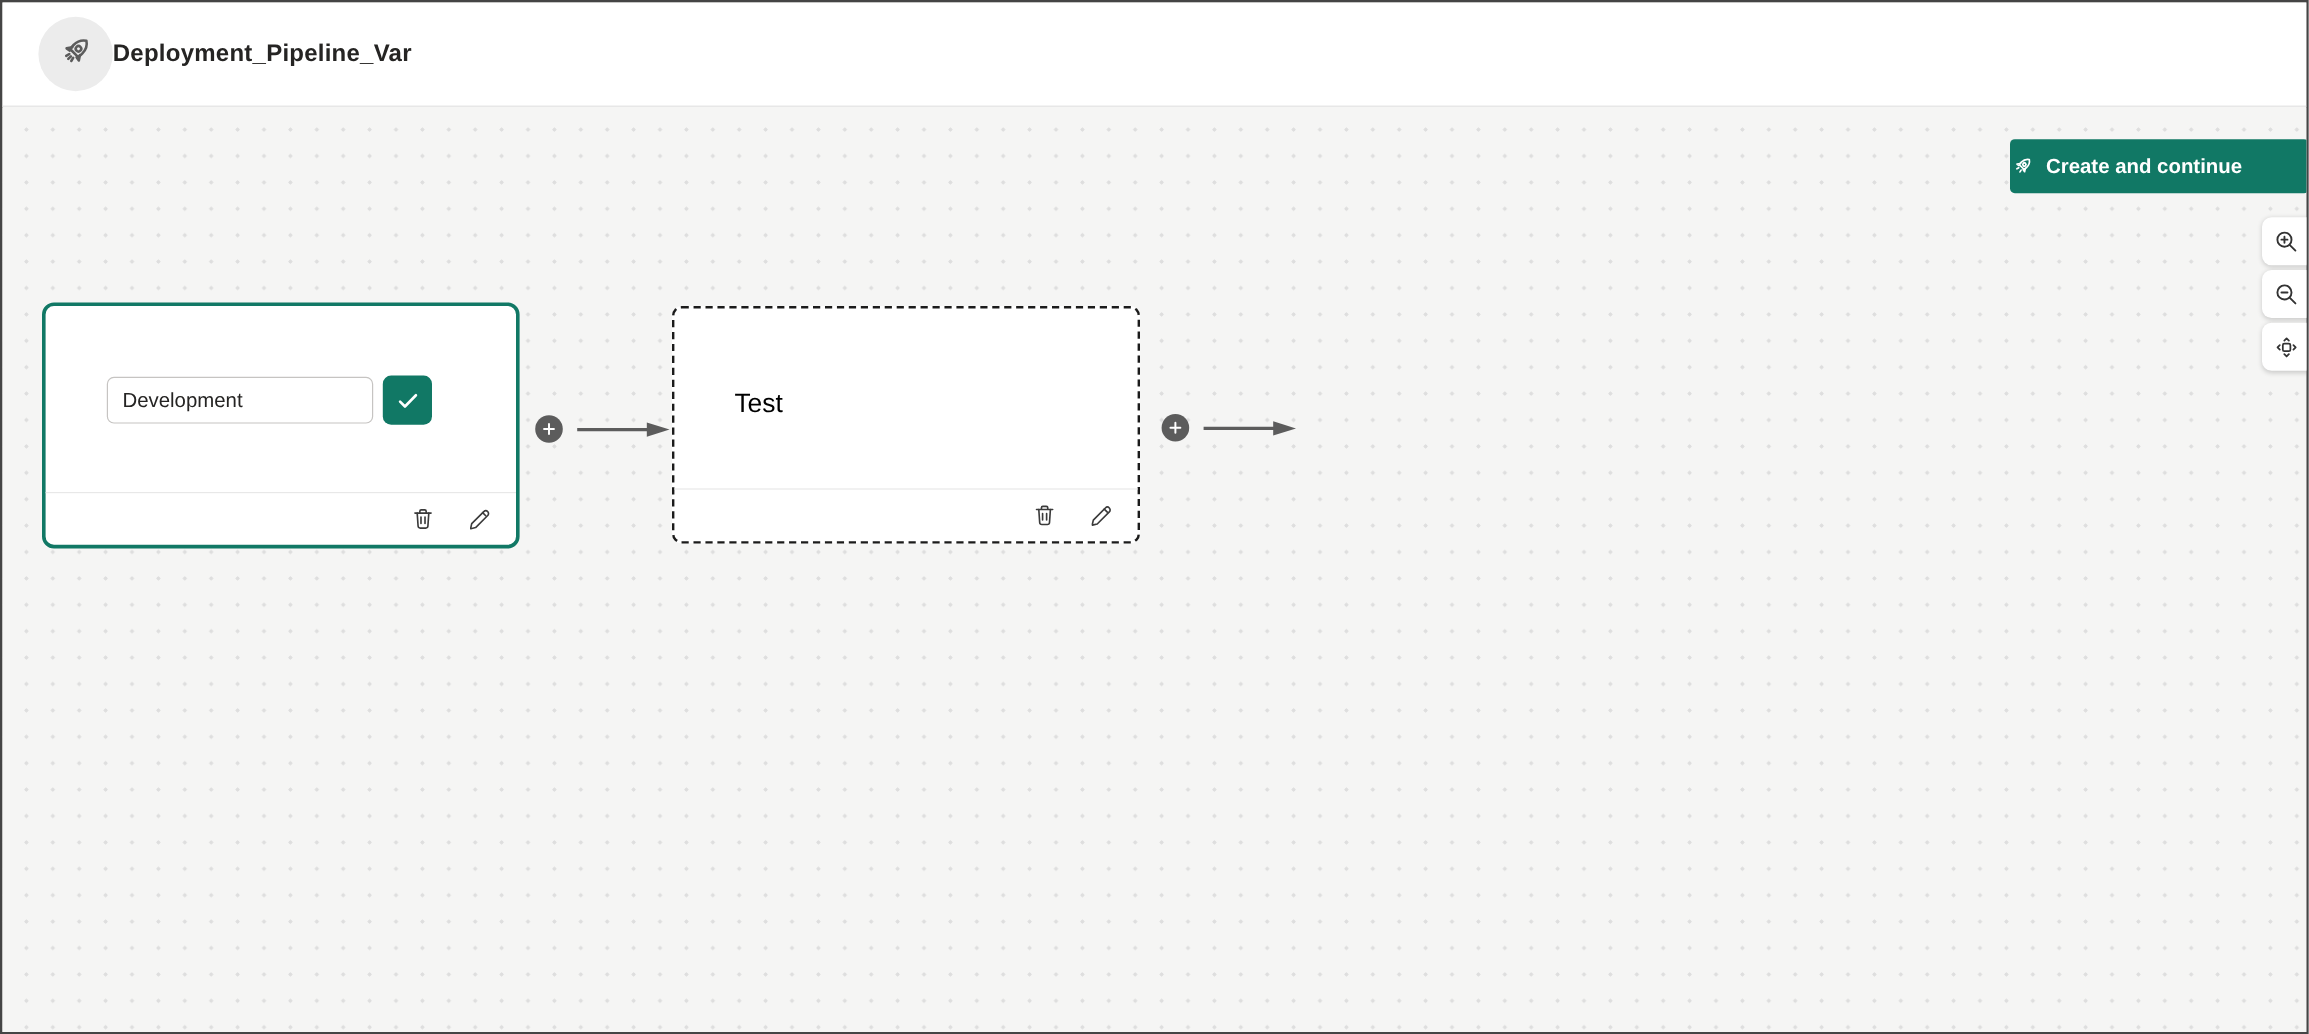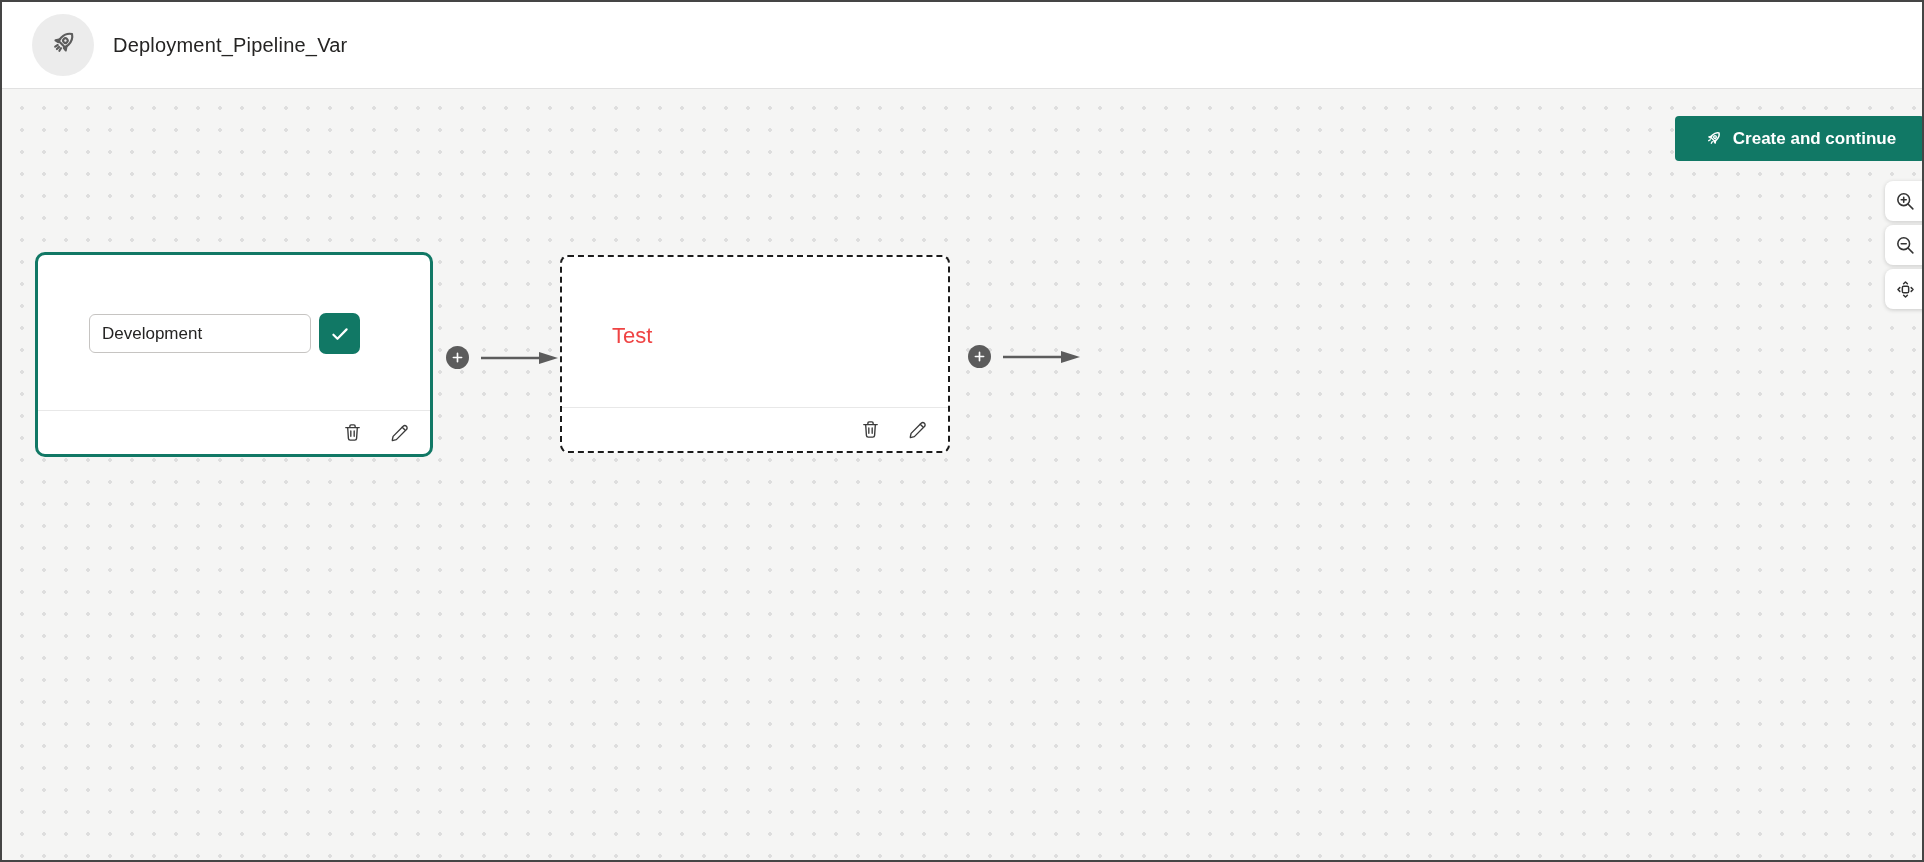--- a/index.html
+++ b/index.html
@@ -15,21 +15,21 @@
     position:absolute; top:0; left:0; right:0; height:87px;
     background:#ffffff; border-bottom:1px solid #e1e1e1;
     display:flex; align-items:center; padding-left:30px; z-index:5;
   }
   .avatar {
     width:62px; height:62px; border-radius:50%; background:#ececec;
     display:flex; align-items:center; justify-content:center; color:#5c5c5c;
     flex:0 0 auto;
   }
   .page-title {
-    margin-left:19px; font-size:20px; font-weight:400; color:#252423;
+    font-size:20px; font-weight:700; color:#252423;
     letter-spacing:.2px;
   }
   .settings {
     position:absolute; left:1830px; top:0; height:100%;
     display:flex; align-items:center; gap:10px;
     color:#424242; font-size:17px; white-space:nowrap; cursor:pointer;
   }
   .settings .ico { display:flex; color:#4a4a4a; }
 
   
@@ -40,21 +40,21 @@
     background-size:22px 22px; background-position:9px 7px;
   }
 
   
   .create-btn {
     position:absolute; left:1673px; top:114px; width:249px; height:45px;
     background:#1575616b; 
     background:#157561;
     background:#117865;
     border:none; border-radius:4px; color:#ffffff;
-    display:flex; align-items:center; justify-content:center; gap:9px;
+    display:flex; align-items:center; justify-content:flex-start; gap:9px;
     font-family:"Liberation Sans", sans-serif;
     font-size:17px; font-weight:700; cursor:pointer; z-index:6;
   }
   .create-btn .ico { display:flex; }
 
   
   .zoom-btn {
     position:absolute; left:1883px; width:46px; height:40px;
     background:#ffffff; border:none; border-radius:8px;
     box-shadow:0 1px 4px rgba(0,0,0,.18);
@@ -72,21 +72,21 @@
     left:33px; top:250px; width:398px; height:205px;
     border:3px solid #117865; border-radius:10px;
   }
   .card-dashed {
     border:2px dashed #1b1b1b; border-radius:8px;
   }
   .card-test { left:558px; top:253px; width:390px; height:198px; }
   .card-prod { left:1080px; top:253px; width:391px; height:198px; }
 
   .stage-label {
-    position:absolute; left:50px; top:66px; font-size:22px; color:#ef4444;
+    position:absolute; left:50px; top:66px; font-size:22px; color:#000000;
   }
 
   .stage-input {
     position:absolute; left:51px; top:59px; width:222px; height:39px;
     border:1px solid #c6c4c2; border-radius:6px; padding:0 12px;
     font-family:"Liberation Sans", sans-serif; font-size:17px; color:#252423;
     outline:none; background:#fff;
   }
   .confirm-btn {
     position:absolute; left:281px; top:58px; width:41px; height:41px;

